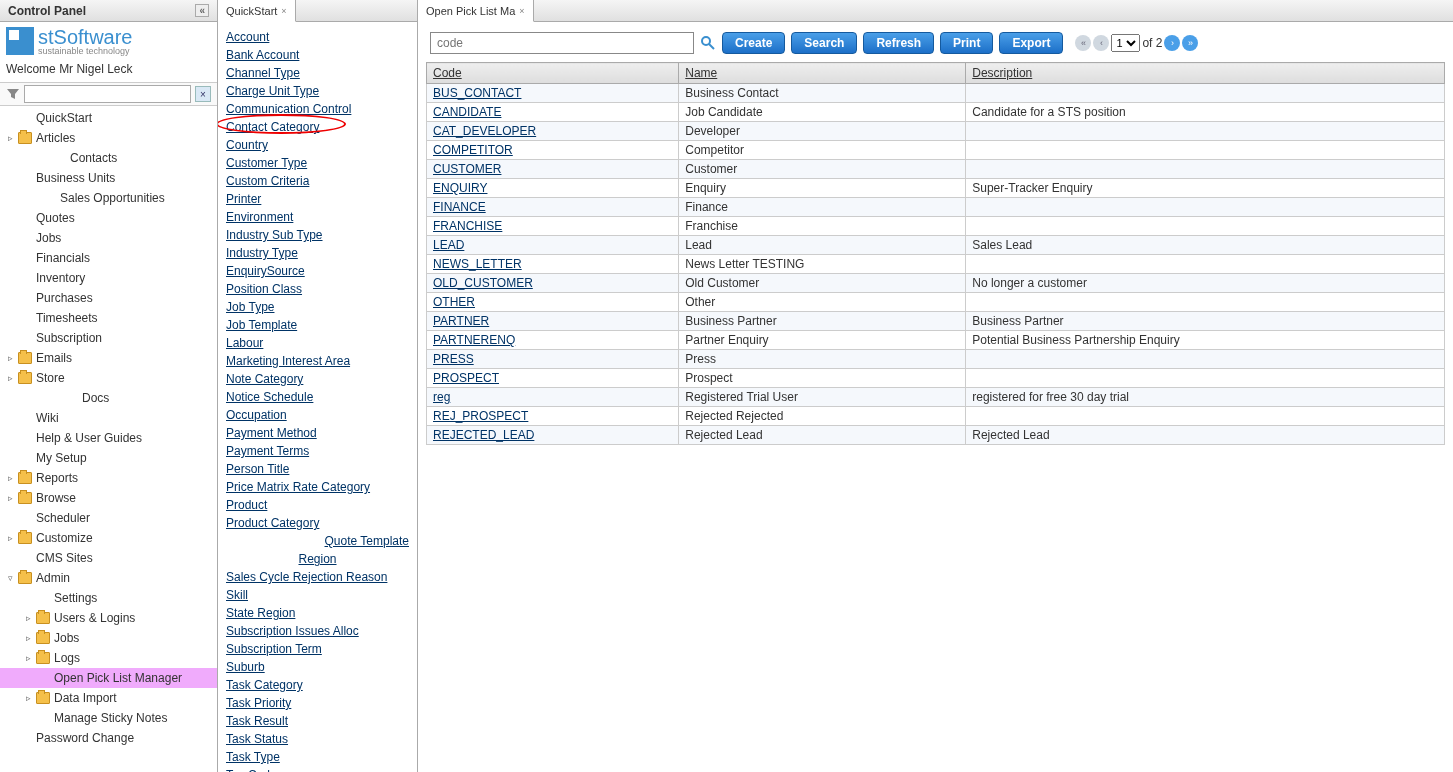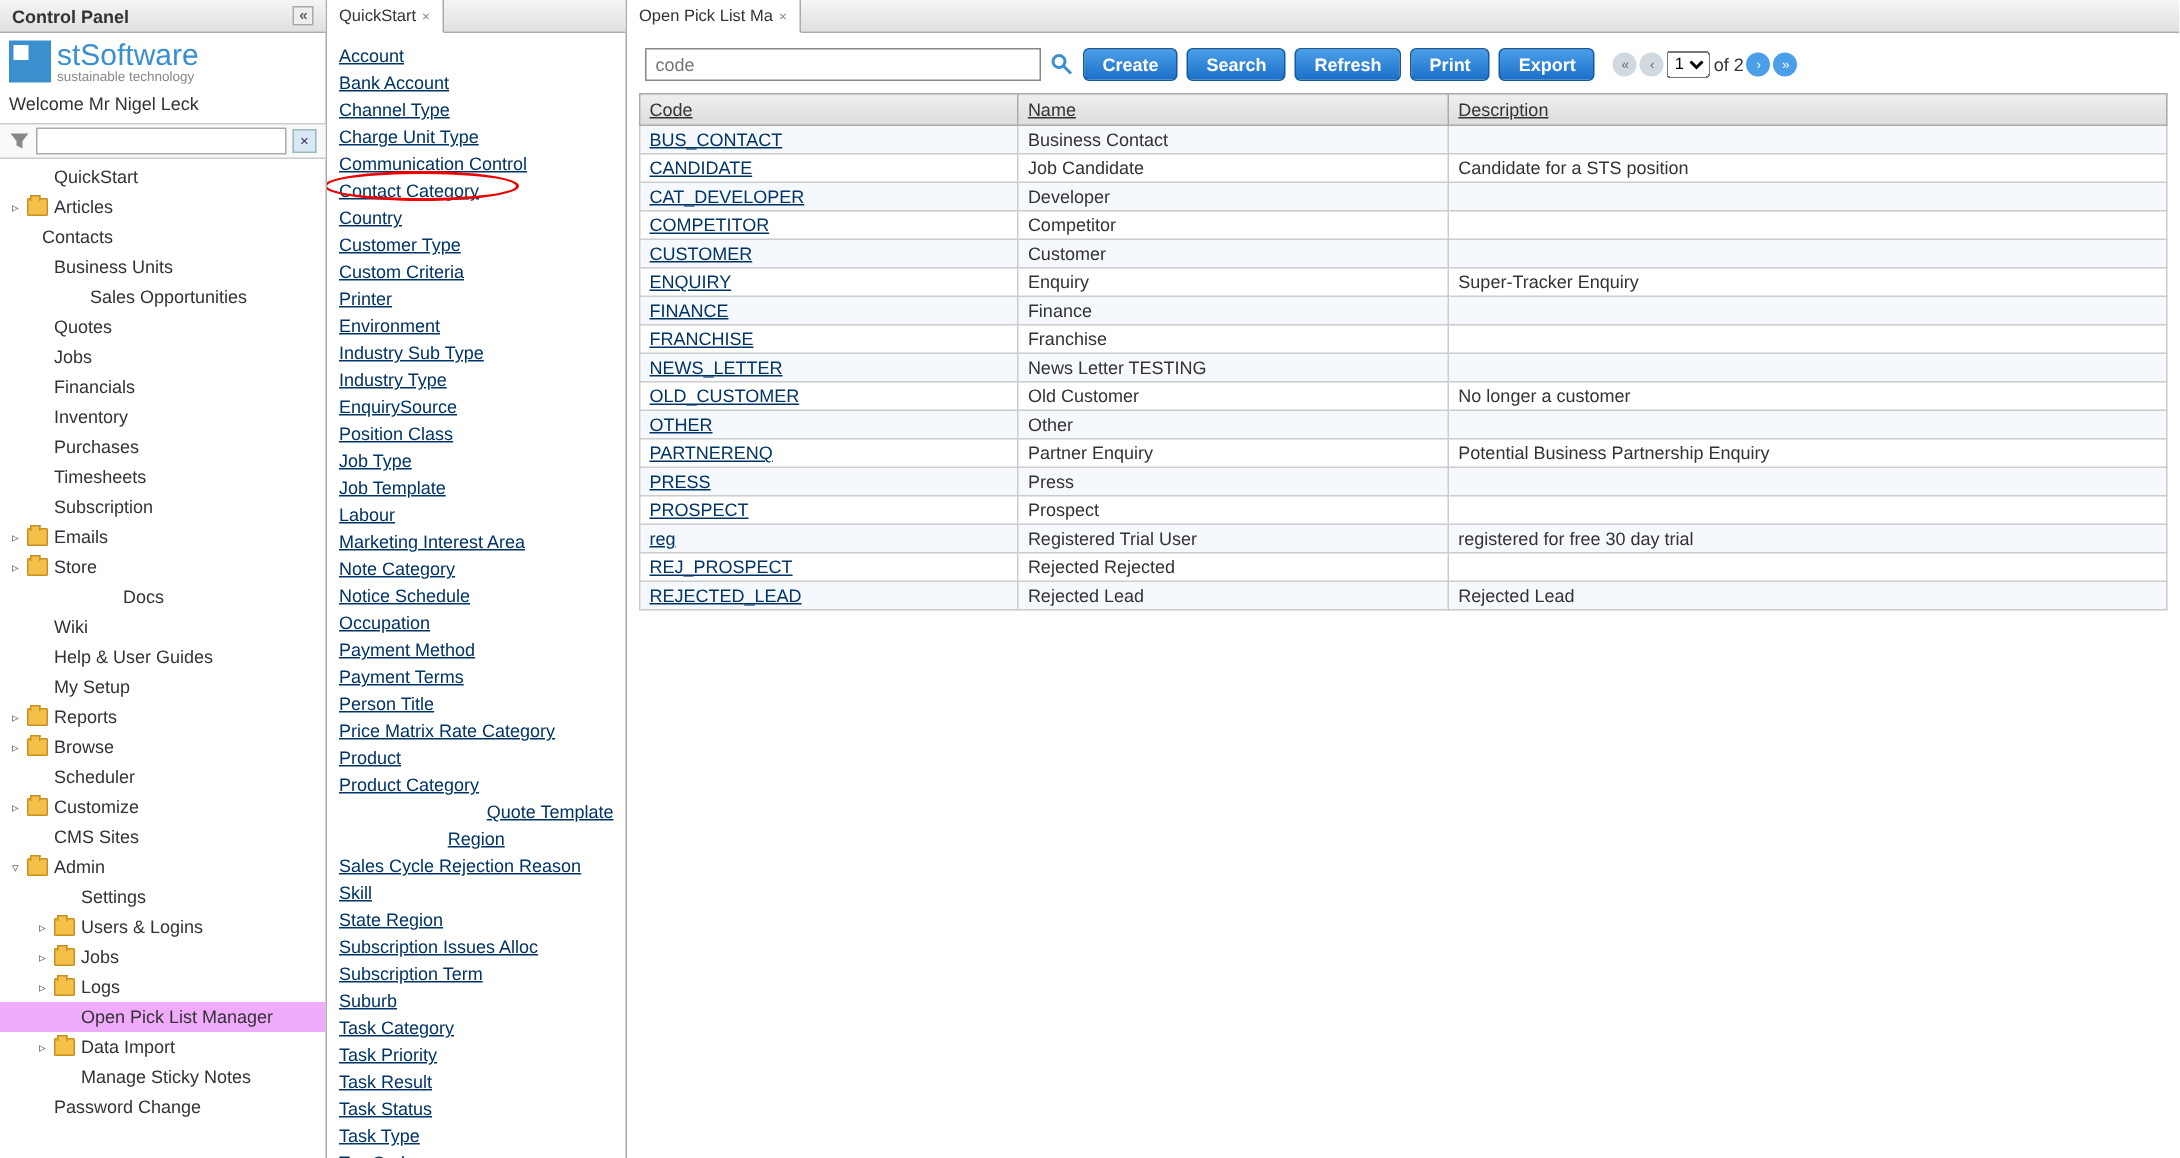--- a/index.html
+++ b/index.html
@@ -90,21 +90,21 @@
         <div class="tree-item" style="padding-left: 8px;">
           <span class="tree-toggle"></span>
           <span style="width:18px;display:inline-block"></span>
           <span class="tree-label">QuickStart</span>
         </div>
         <div class="tree-item" style="padding-left: 8px;">
           <span class="tree-toggle">▹</span>
           <span class="folder-icon"></span>
           <span class="tree-label">Articles</span>
         </div>
-        <div class="tree-item" style="padding-left: 0;">
+        <div class="tree-item" style="padding-left: 20px; margin-left: 22px;">
           <span class="tree-toggle"></span>
           <span style="width:18px;display:inline-block"></span>
           <span class="tree-label">Contacts</span>
         </div>
         <div class="tree-item" style="padding-left: 8px;">
           <span class="tree-toggle"></span>
           <span style="width:18px;display:inline-block"></span>
           <span class="tree-label">Business Units</span>
         </div>
         <div class="tree-item" style="padding-left: 4px; margin-left: 28px;">
@@ -462,33 +462,43 @@
             <td>FINANCE</td>
             <td>Finance</td>
             <td></td>
           </tr>
           <tr>
             <td>FRANCHISE</td>
             <td>Franchise</td>
             <td></td>
           </tr>
           <tr>
+            <td>LEAD</td>
+            <td>Lead</td>
+            <td>Sales Lead</td>
+          </tr>
+          <tr>
             <td>NEWS_LETTER</td>
             <td>News Letter TESTING</td>
             <td></td>
           </tr>
           <tr>
             <td>OLD_CUSTOMER</td>
             <td>Old Customer</td>
             <td>No longer a customer</td>
           </tr>
           <tr>
             <td>OTHER</td>
             <td>Other</td>
             <td></td>
+          </tr>
+          <tr>
+            <td>PARTNER</td>
+            <td>Business Partner</td>
+            <td>Business Partner</td>
           </tr>
           <tr>
             <td>PARTNERENQ</td>
             <td>Partner Enquiry</td>
             <td>Potential Business Partnership Enquiry</td>
           </tr>
           <tr>
             <td>PRESS</td>
             <td>Press</td>
             <td></td>

